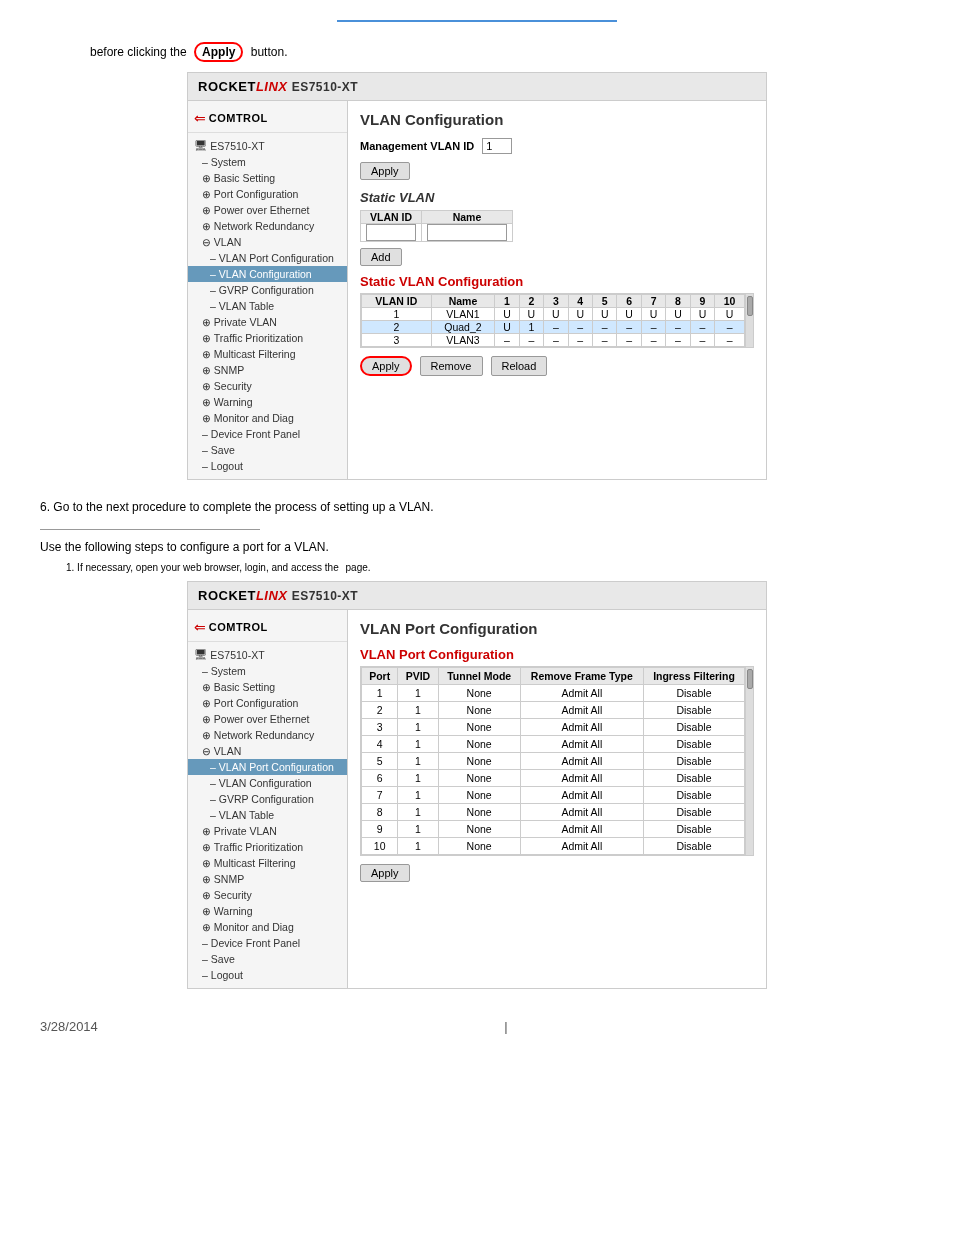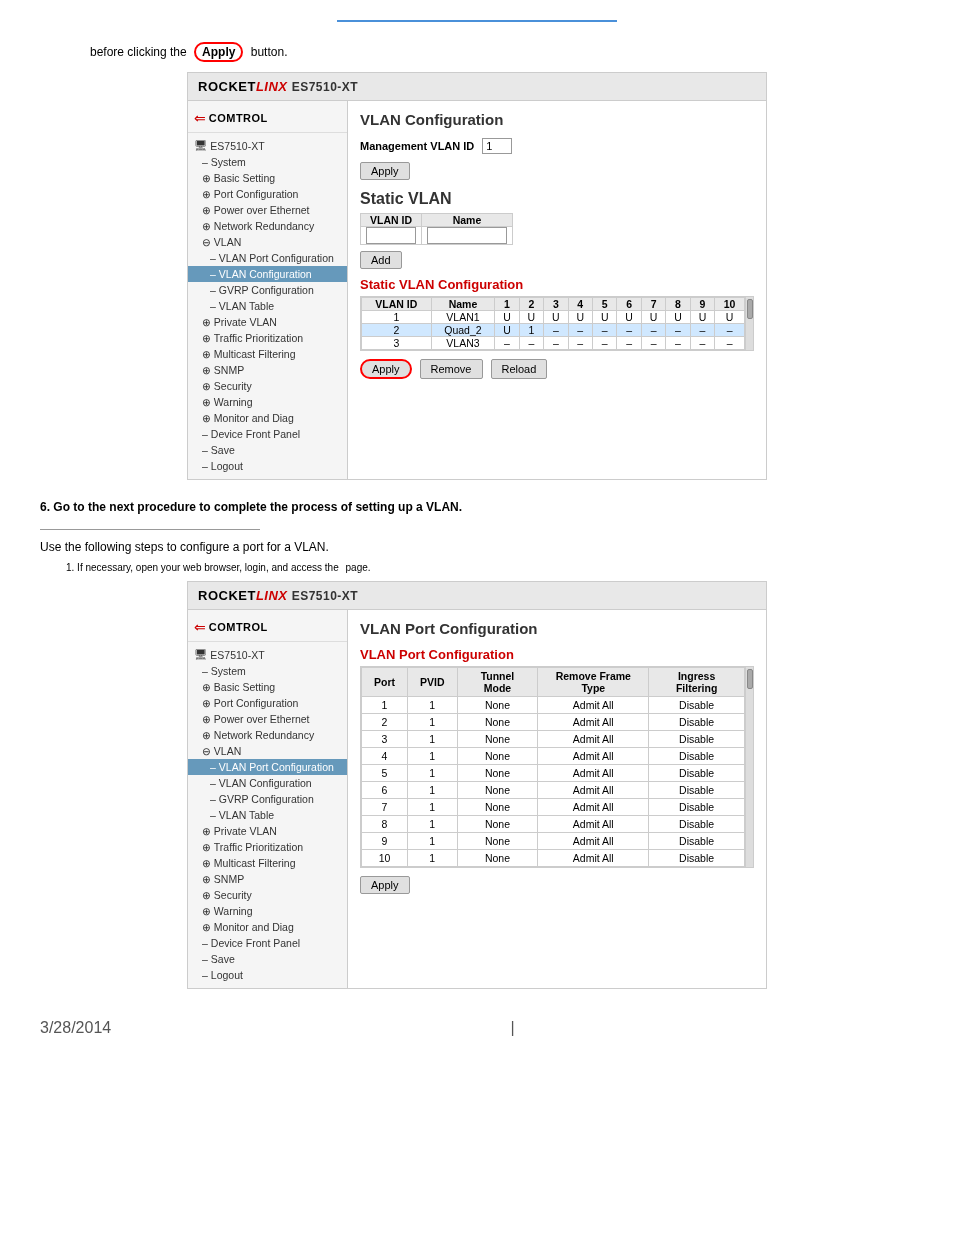--- a/index.html
+++ b/index.html
@@ -157,24 +157,25 @@
     .apply-btn-highlighted {
       background: #e0e0e0;
       border: 2px solid #f00;
       border-radius: 12px;
       padding: 2px 10px;
       cursor: pointer;
       font-size: 11px;
     }
 
     .static-vlan-title {
-      font-size: 16px;
+      font-size: 13px;
       font-weight: bold;
       color: #333;
       margin: 10px 0 5px 0;
+      font-style: italic;
     }
 
     table.vlan-table {
       border-collapse: collapse;
       font-size: 10.5px;
       width: 100%;
     }
 
     table.vlan-table th, table.vlan-table td {
       border: 1px solid #ccc;
@@ -210,32 +211,32 @@
     }
 
     .port-config-table {
       border-collapse: collapse;
       font-size: 10.5px;
       width: 100%;
     }
 
     .port-config-table th, .port-config-table td {
       border: 1px solid #ccc;
-      padding: 2px 12px;
+      padding: 2px 6px;
       text-align: center;
     }
 
     .port-config-table th {
       background: #e8e8e8;
       font-weight: bold;
     }
 
     .footer-text {
       margin-top: 30px;
-      font-size: 16px;
+      font-size: 13px;
       color: #555;
       display: flex;
       justify-content: space-between;
     }
 
     .vlan-config-subtitle {
       font-size: 13px;
       font-weight: bold;
       color: #c00;
       margin: 8px 0 4px 0;
@@ -480,21 +481,21 @@
 
       <div class="bottom-buttons">
         <button class="apply-btn-highlighted">Apply</button>
         <button class="btn">Remove</button>
         <button class="btn">Reload</button>
       </div>
     </div>
   </div>
 </div>
 
-<div style="margin: 8px 0 15px 0; font-size:12px;font-weight:bold;">6.   Go to the next procedure to complete the process of setting up a VLAN.</div>
+<div style="margin: 8px 0 15px 0; font-size:12px;">6.   Go to the next procedure to complete the process of setting up a VLAN.</div>
 
 <hr class="divider-line">
 
 <div class="use-following">Use the following steps to configure a port for a VLAN.</div>
 
 <div style="margin: 4px 0 8px 26px; font-size:10px;">
   <span>1.   If necessary, open your web browser, login, and access the</span>
   <span style="margin-left:4px;"></span>
   <span>page.</span>
 </div>

